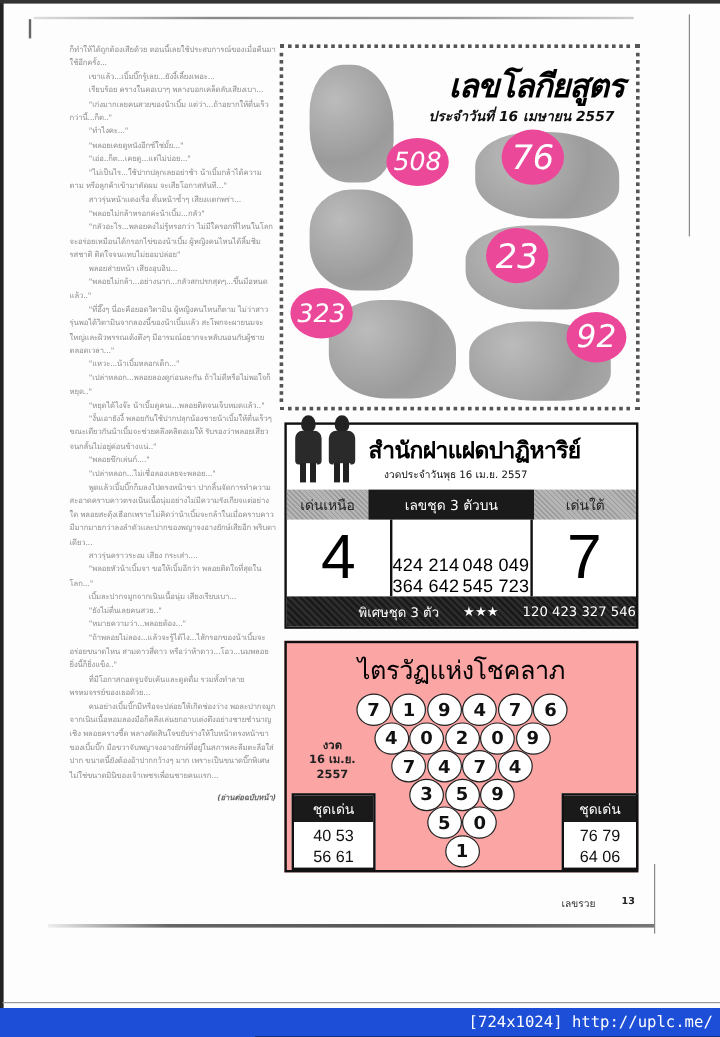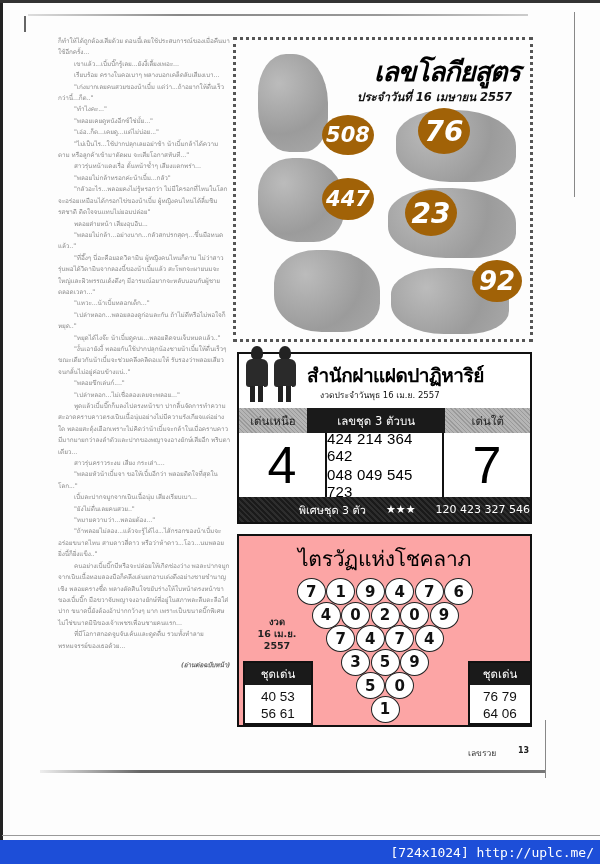--- a/index.html
+++ b/index.html
@@ -43,23 +43,23 @@
     position: absolute; right: 18px; top: 48px;
     font-family: "DejaVu Sans", sans-serif; font-style: italic; font-weight: bold;
     font-size: 11.5px; color: #111;
   }
   .figure {
     position: absolute; border-radius: 40% 50% 35% 45%;
     background: radial-gradient(circle at 30% 30%, #b0b0b0, #8a8a8a 60%, #9a9a9a);
     opacity: 0.85;
   }
   .num-badge {
-    position: absolute; background: #a16207; color: #fff; border-radius: 50%;
+    position: absolute; background: #ec4899; color: #fff; border-radius: 50%;
     display: flex; align-items: center; justify-content: center;
-    font-family: "DejaVu Sans", sans-serif; font-weight: bold; font-style: italic;
+    font-family: "DejaVu Sans", sans-serif; font-weight: normal; font-style: italic;
   }
 
   
   .box2 {
     position: absolute; left: 237px; top: 352px; width: 295px; height: 172px;
     border: 2px solid #111; background: #fff;
   }
   .box2 .hdr { position: absolute; left: 0; top: 0; width: 291px; height: 52px; }
   .twins { position: absolute; left: 6px; top: -8px; width: 56px; height: 56px; }
   .twin { position: absolute; top: 0; width: 24px; height: 56px; }
@@ -70,21 +70,21 @@
     position: absolute; left: 68px; top: 6px;
     font-weight: bold; font-size: 19px; color: #000; letter-spacing: -0.5px;
   }
   .box2 .date { position: absolute; left: 81px; top: 34px; font-size: 8.5px; color: #111; }
   .box2 .headrow { position: absolute; top: 54px; left: 0; width: 291px; height: 25px; display: flex; }
   .headrow .cell { display: flex; align-items: center; justify-content: center; font-size: 11.5px; }
   .headrow .side { background: repeating-linear-gradient(45deg,#9a9a9a 0 1px,#b5b5b5 1px 3px); color: #222; }
   .headrow .mid { background: #1a1a1a; color: #fff; }
   .box2 .bodyrow { position: absolute; top: 79px; left: 0; width: 291px; height: 64px; display: flex; }
   .bodyrow .bigcell { width: 86px; display: flex; align-items: center; justify-content: center; font-size: 52px; color: #000; font-family: "Liberation Sans", sans-serif; }
-  .bodyrow .midcell { width: 119px; border-left: 2px solid #111; border-right: 2px solid #111; display: flex; flex-direction: column; justify-content: center; align-items: flex-start; gap: 2px; }
+  .bodyrow .midcell { width: 119px; border-left: 2px solid #111; border-right: 2px solid #111; display: flex; flex-direction: row; justify-content: center; align-items: flex-end; gap: 2px; }
   .bodyrow .midcell span { font-size: 15px; color: #000; letter-spacing: 0.2px; font-family: "Liberation Sans", sans-serif; }
   .box2 .footrow {
     position: absolute; top: 143px; left: 0; width: 291px; height: 25px;
     background: repeating-linear-gradient(45deg,#1a1a1a 0 2px,#2d2d2d 2px 4px);
     color: #fff; display: flex; align-items: center; justify-content: flex-end; gap: 20px;
     font-size: 11px;
   }
 
   
   .box3 {
@@ -145,40 +145,40 @@
       <p>"งั้นเอายังงี้ พลอยกันใช้ปากปลุกน้องชายน้าเบิ้มให้ตื่นเร็วๆ ขณะเดียวกันน้าเบิ้มจะช่วยคลึงคลิตอเมให้ รับรองว่าพลอยเสียวจนกลั้นไม่อยู่ค่อนข้างแน่.."</p>
       <p>"พลอยขึกเล่นก์...."</p>
       <p>"เปล่าหลอก...ไม่เชื่อลองเลยจะพลอย..."</p>
       <p>พูดแล้วเบิ้มบิ๊กก็มลงไปตรงหน้าขา ปากลิ้นจัดการทำความสะอาดคราบคาวตรงเนินเนื้อนุ่มอย่างไม่มีความรังเกียจแต่อย่างใด พลอยสะดุ้งเฮือกเพราะไม่คิดว่าน้าเบิ้มจะกล้าในเมื่อคราบคาวมีมากมายกว่าลงลำตัวและปากของพญาจงอางยักษ์เสียอีก พริบตาเดียว...</p>
       <p>สาวรุ่นคราวระงม เสียง กระเส่า....</p>
       <p>"พลอยหัวน้าเบิ้มจา ขอให้เบิ้มอีกว่า พลอยติดใจที่สุดในโลก..."</p>
       <p>เบิ้มละปากจมูกจากเนินเนื้อนุ่ม เสียงเรียบเบา...</p>
       <p>"ยังไม่ตื่นเลยคนสวย.."</p>
       <p>"หมายความว่า...พลอยต้อง..."</p>
       <p>"ถ้าพลอยไม่ลอง...แล้วจะรู้ได้ไง...ไส้กรอกของน้าเบิ้มจะอร่อยขนาดไหน สามดาวสี่ดาว หรือว่าห้าดาว...โอว...นมพลอยยิ่งนี้ก็ยิ่งแข็ง.."</p>
+      <p>ที่มีโอกาสกอดจูบจับเค้นและดูดดื่ม รวมทั้งทำลายพรหมจรรย์ของเธอด้วย...</p>
       <p>คนอย่างเบิ้มบิ๊กมีหรือจะปล่อยให้เกิดช่องว่าง พอละปากจมูกจากเนินเนื้อหอมลองมือก็คลึงเล่นยกอาบเต่งตึงอย่างชายชำนาญเชิง พลอยครางซี้ด พลางตัดสินใจขยับร่างให้ใบหน้าตรงหน้าขาของเบิ้มบิ๊ก มือขวาจับพญาจงอางยักษ์ที่อยู่ในสภาพละลืมตะลือใส่ปาก ขนาดนี้ยังต้องอ้าปากกว้างๆ มาก เพราะเป็นขนาดบิ๊กพิเศษไม่ใช่ขนาดมินิของเจ้าเพชรเพื่อนชายคนแรก...</p>
-      <p>ที่มีโอกาสกอดจูบจับเค้นและดูดดื่ม รวมทั้งทำลายพรหมจรรย์ของเธอด้วย...</p>
       <div class="continue">(อ่านต่อฉบับหน้า)</div>
     </div>
 
   <div class="box1">
     <div class="figure" style="left:22px;top:14px;width:70px;height:98px;"></div>
     <div class="figure" style="left:160px;top:70px;width:120px;height:72px;"></div>
     <div class="figure" style="left:22px;top:118px;width:86px;height:84px;"></div>
     <div class="figure" style="left:152px;top:148px;width:128px;height:70px;"></div>
     <div class="figure" style="left:38px;top:210px;width:106px;height:82px;"></div>
     <div class="figure" style="left:155px;top:228px;width:118px;height:66px;"></div>
 
     <div class="title">เลขโลกียสูตร</div>
     <div class="subtitle">ประจำวันที่ 16 เมษายน 2557</div>
 
     <div class="num-badge" style="left:86px;top:75px;width:52px;height:40px;font-size:21px;">508</div>
     <div class="num-badge" style="left:182px;top:68px;width:52px;height:46px;font-size:28px;">76</div>
-    <div class="num-badge" style="left:86px;top:138px;width:52px;height:42px;font-size:21px;">447</div>
     <div class="num-badge" style="left:150px;top:150px;width:52px;height:46px;font-size:28px;margin-left:19px;">23</div>
+    <div class="num-badge" style="left:6px;top:200px;width:52px;height:42px;font-size:21px;">323</div>
     <div class="num-badge" style="left:236px;top:220px;width:50px;height:42px;font-size:26px;">92</div>
   </div>
 
   <div class="box2">
     <div class="hdr">
       <div class="twins">
         <div class="twin" style="left:0;">
             <div class="head"></div>
             <div class="body"></div>
             <div class="legs"></div>

